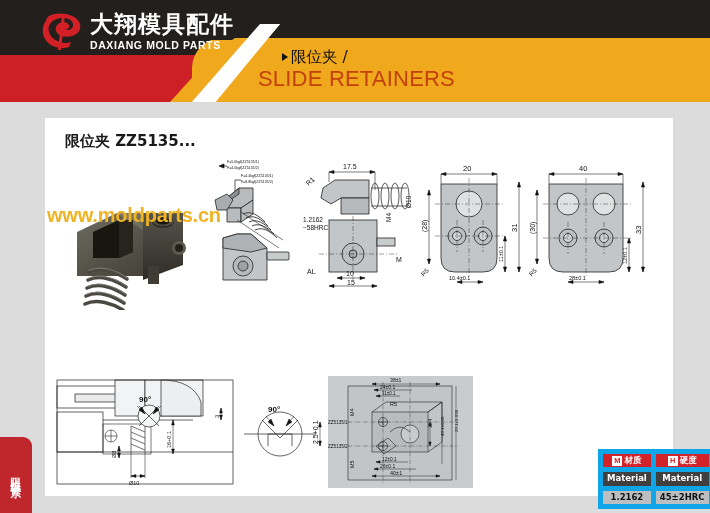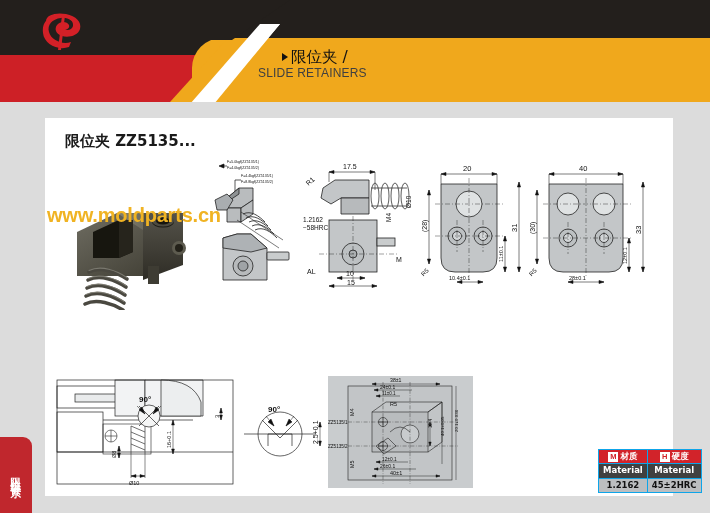--- a/index.html
+++ b/index.html
@@ -60,21 +60,21 @@
 
   .hdr-title {
     position: absolute; left: 258px; top: 48px; z-index: 5;
     line-height: 1.18;
   }
   .hdr-title-zh {
     font-size: 15.5px; color: #111; font-weight: normal;
     font-family: "DejaVu Sans", sans-serif; white-space: nowrap; margin-left: 24px;
   }
   .hdr-title-en {
-    font-size: 12px; color: #404040; letter-spacing: 0.2px; white-space: nowrap;
+    font-size: 22px; color: #c2410c; letter-spacing: 0.2px; white-space: nowrap;
   }
   .tri-marker {
     display: inline-block; width: 0; height: 0;
     border-left: 6px solid #111;
     border-top: 4.5px solid transparent;
     border-bottom: 4.5px solid transparent;
     margin-right: 3px; vertical-align: 1px;
   }
 
   
@@ -117,21 +117,21 @@
   .dwg { position: absolute; }
   .dwg svg { display: block; }
 
   
   .mat-table {
     position: absolute; left: 553px; top: 331px;
     border-collapse: collapse;
     font-family: "DejaVu Sans", sans-serif;
   }
   .mat-table td {
-    border: 1px solid #0ea5e9;
+    border: 5px solid #0ea5e9;
     text-align: center; padding: 1px 4px;
     font-size: 8.5px; line-height: 1.35;
   }
   .mat-hd {
     background: #d2232a; color: #ffffff; font-weight: bold;
     font-size: 8.5px;
   }
   .mat-sub {
     background: #404040; color: #ffffff; font-weight: bold;
     font-size: 7.5px;
@@ -162,20 +162,24 @@
     <path d="M128 0 L130 0 L64 80 L58 80 Z" fill="#ffffff"></path>
   </svg>
   <div class="hdr-gray-under"></div>
 
   <div class="logo-wrap">
     <div class="logo-mark">
       <svg width="44" height="40" viewBox="0 0 44 40">
         <path d="M6 9 C6 3, 16 0, 26 2 C36 4, 42 10, 40 17 C38 24, 28 26, 22 24 C16 22, 14 17, 17 13 C20 9, 27 9, 29 13 C30 16, 27 18, 25 17 C27 19, 32 18, 33 14 C34 9, 28 5, 21 6 C12 7, 7 13, 9 20 C11 28, 22 33, 31 30 L29 35 C18 39, 4 32, 3 21 C2.3 15, 4 11, 6 9 Z" fill="#d32027"></path>
         <path d="M22 3 L25 3 L21 38 L18 38 Z" fill="#d32027"></path>
       </svg>
+    </div>
+    <div>
+      <div class="logo-text-zh">大翔模具配件</div>
+      <div class="logo-text-en">DAXIANG MOLD PARTS</div>
     </div>
   </div>
 
   <div class="hdr-title">
     <div class="hdr-title-zh">
       <span class="tri-marker"></span><span>限位夹 /</span>
     </div>
     <div class="hdr-title-en">SLIDE RETAINERS</div>
   </div>
 </div>

